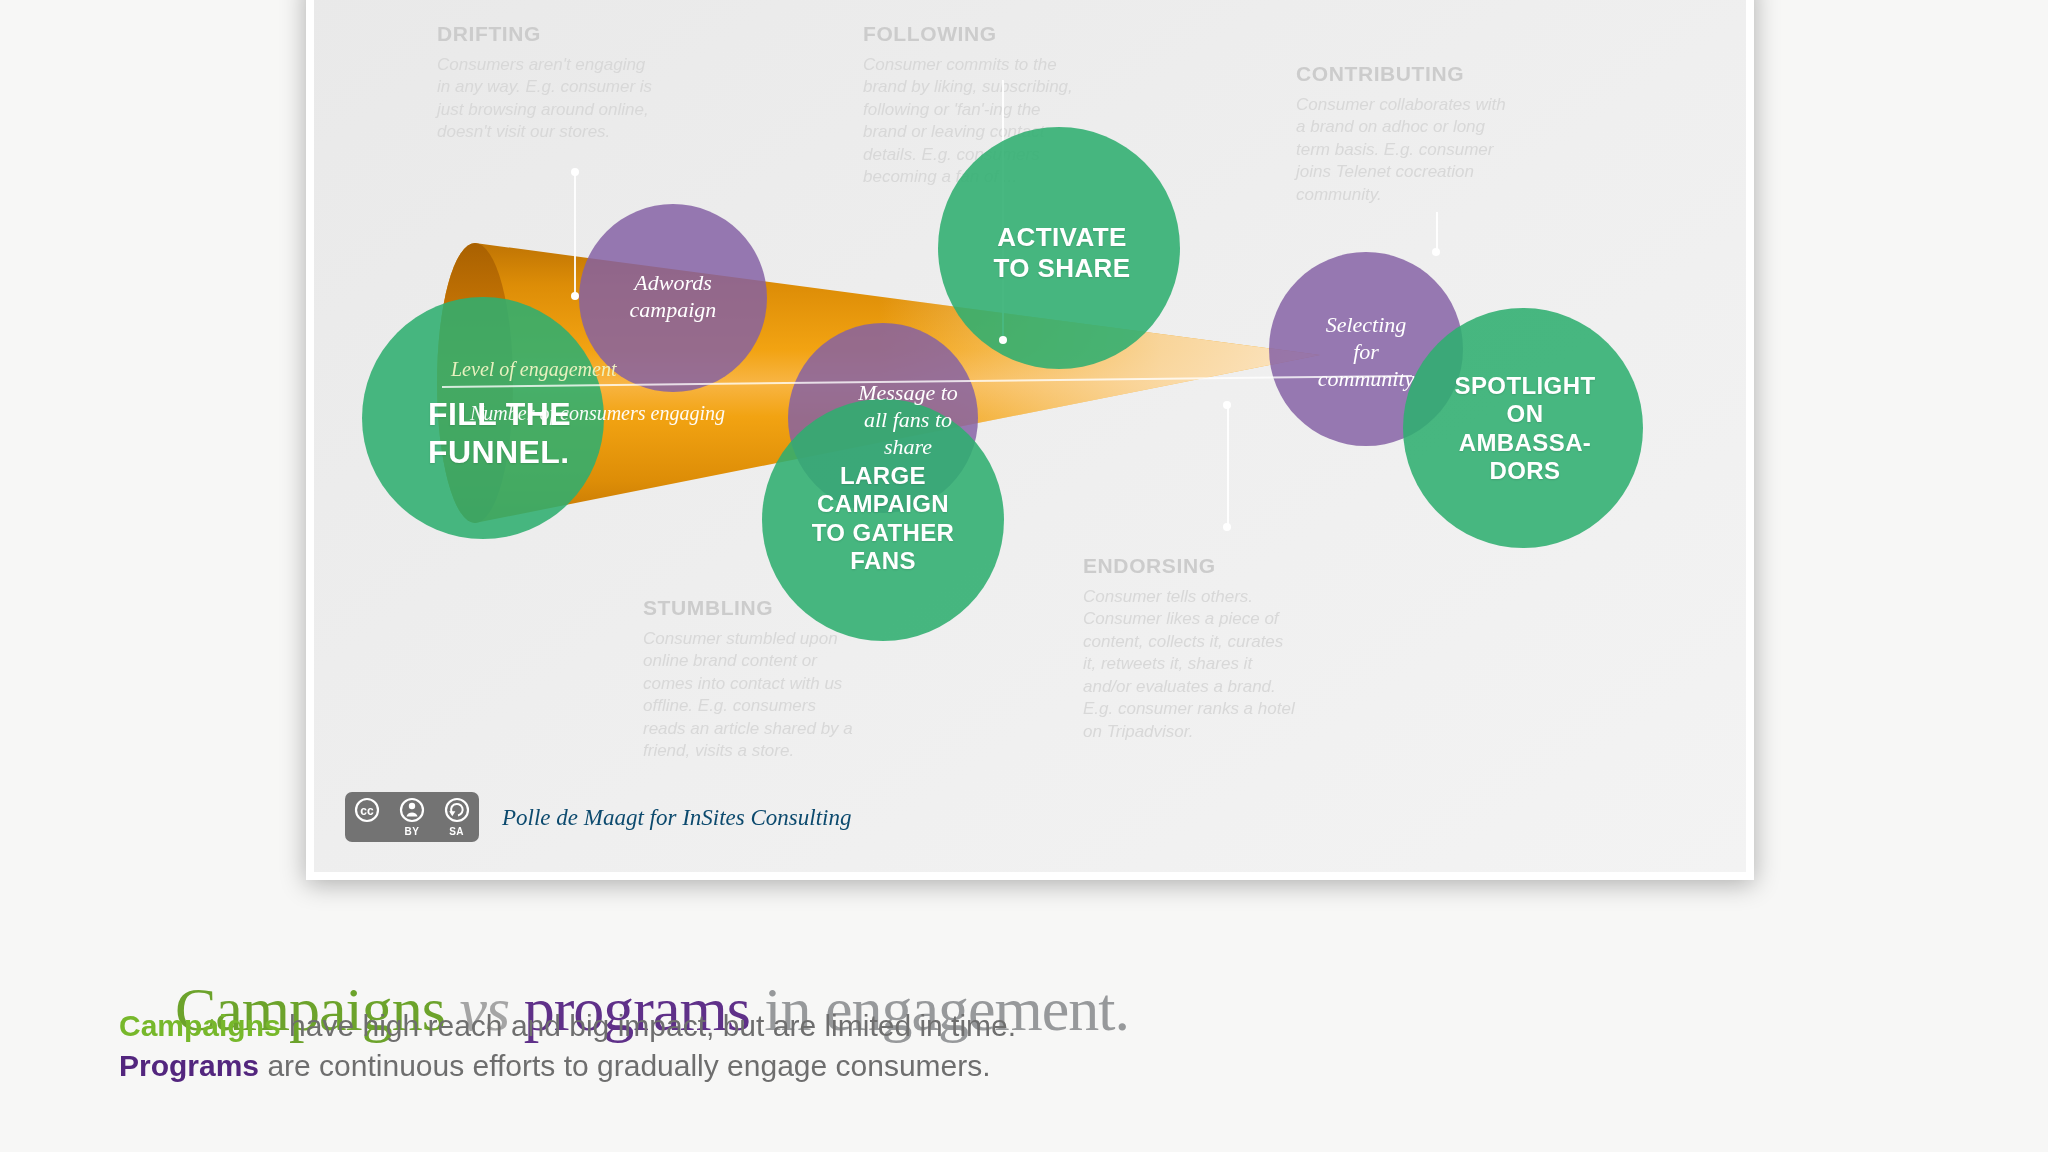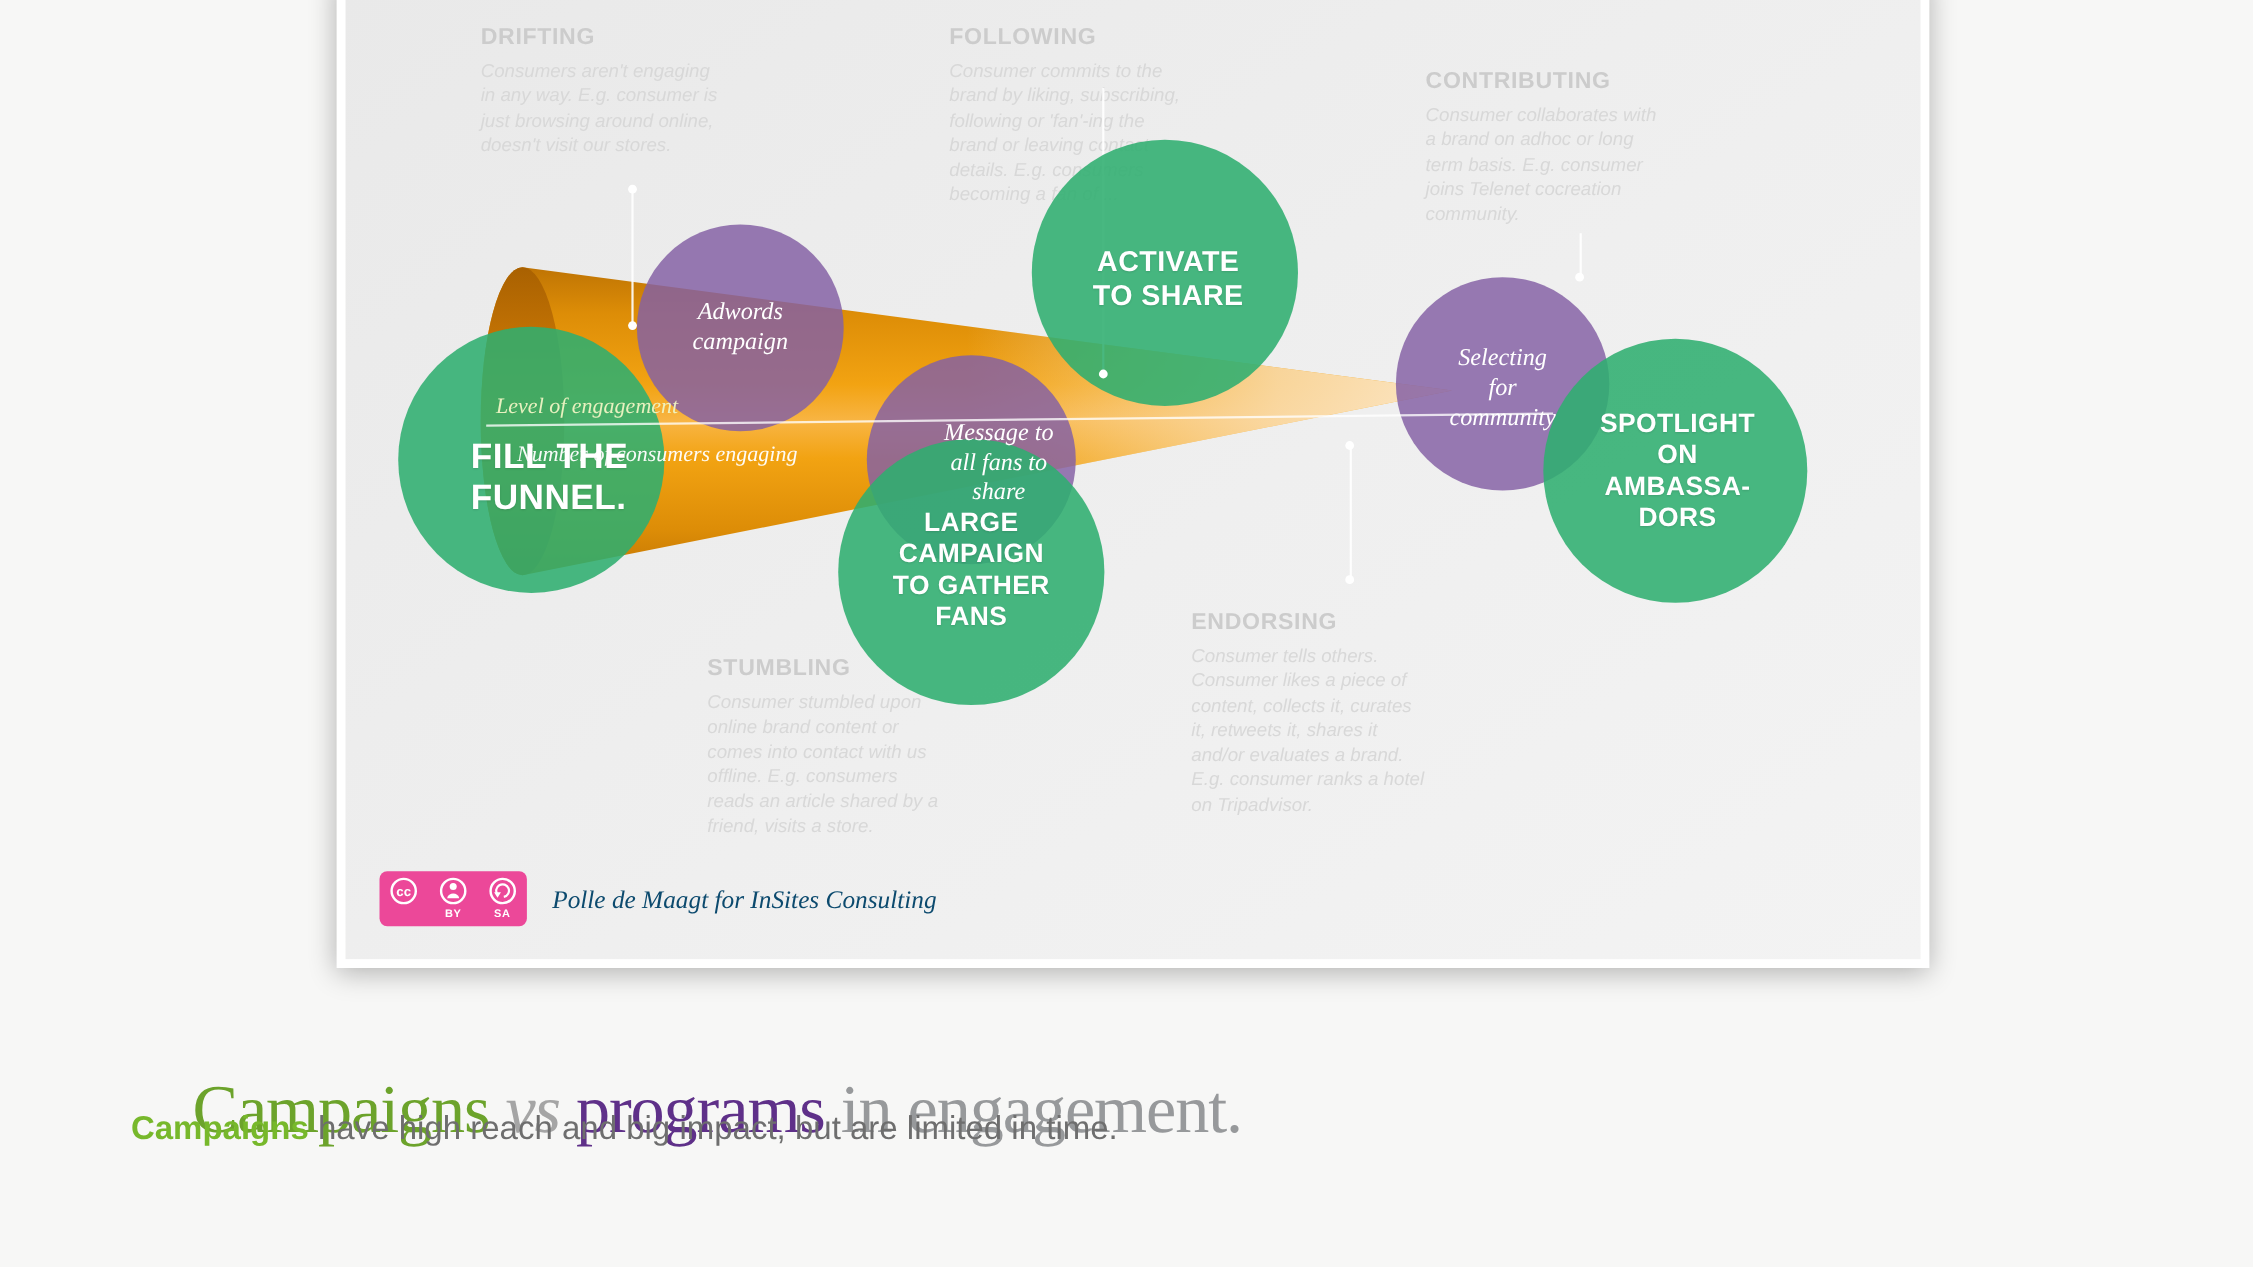--- a/index.html
+++ b/index.html
@@ -28,21 +28,21 @@
   .circle-label{position:absolute;color:#ffffff;text-align:center;white-space:pre-line;}
   .lbl-campaign{font-weight:bold;letter-spacing:0.4px;line-height:1.18;text-shadow:0 1px 2px rgba(0,0,0,0.12);}
   .lbl-program{font-family:"Liberation Serif",serif;font-style:italic;line-height:1.22;}
 
   
   .center-line{position:absolute;left:442px;top:386px;width:970px;height:2px;background:rgba(255,255,255,0.78);
     transform:rotate(-0.65deg);transform-origin:left center;}
   .axis-label{position:absolute;font-family:"Liberation Serif",serif;font-style:italic;font-size:20px;}
 
   
-  .cc-badge{position:absolute;left:345px;top:792px;width:134px;height:50px;background:#ec4899;border-radius:7px;
+  .cc-badge{position:absolute;left:345px;top:792px;width:134px;height:50px;background:#737373;border-radius:7px;
     display:grid;grid-template-columns:1fr 1fr 1fr;grid-template-rows:30px 14px;align-items:center;justify-items:center;padding-top:3px;box-sizing:border-box;}
   .cc-badge .mini{color:#ffffff;font-size:10px;font-weight:bold;letter-spacing:0.5px;line-height:1;}
   .attribution{position:absolute;left:502px;top:805px;font-family:"Liberation Serif",serif;font-style:italic;
     font-size:23px;color:#0c4a6e;}
 
   
   .caption-title{position:absolute;left:117px;top:903px;font-family:"Liberation Serif",serif;font-size:62px;
     letter-spacing:-1px;white-space:pre;}
   .t-green{color:#6ca32b;}
   .t-vs{color:#a5a5a5;font-style:italic;}
@@ -195,15 +195,16 @@
     <span class="mini">SA</span>
   </div>
   <div class="attribution">Polle de Maagt for InSites Consulting</div>
 
   <div class="caption-title">
     <span class="t-green">Campaigns</span><span class="t-vs"> vs </span><span class="t-purple">programs</span><span class="t-gray"> in engagement.</span>
   </div>
 
   <div class="caption-body">
     <div><span class="lead-green">Campaigns</span><span> have high reach and big impact, but are limited in time.</span></div>
+    <div><span class="lead-purple">Programs</span><span> are continuous efforts to gradually engage consumers.</span></div>
   </div>
 
 </div>
 
 </body></html>

